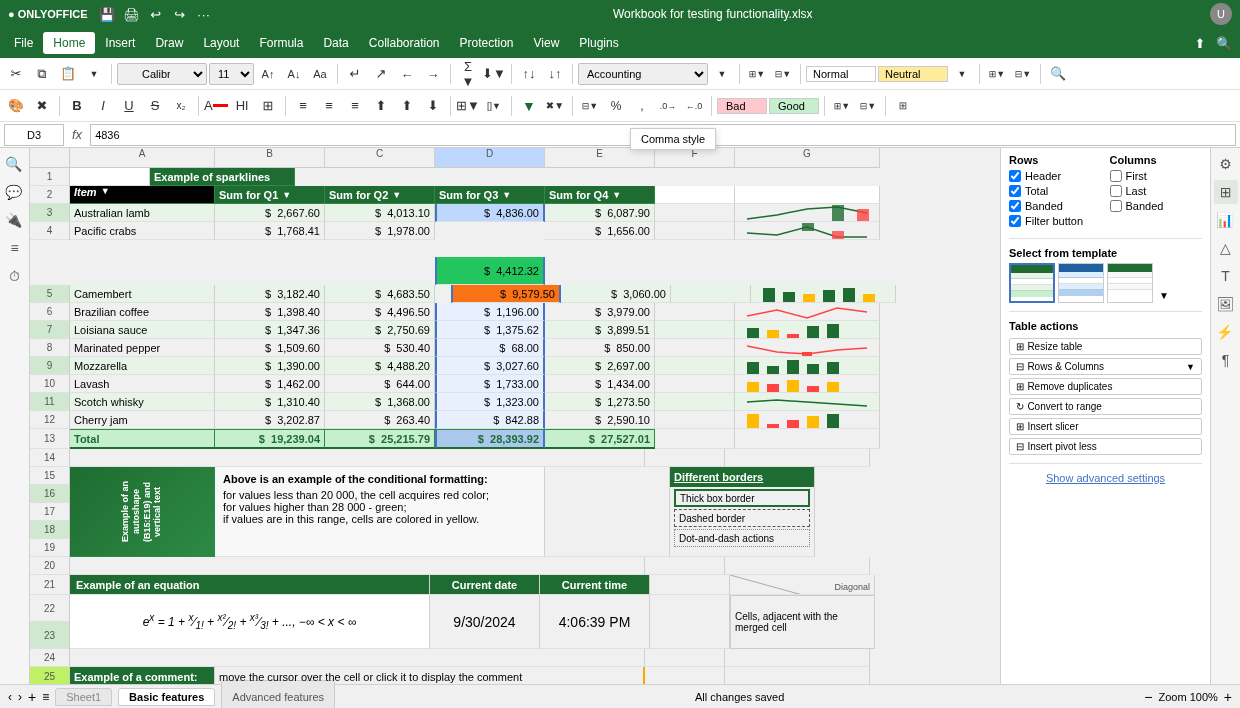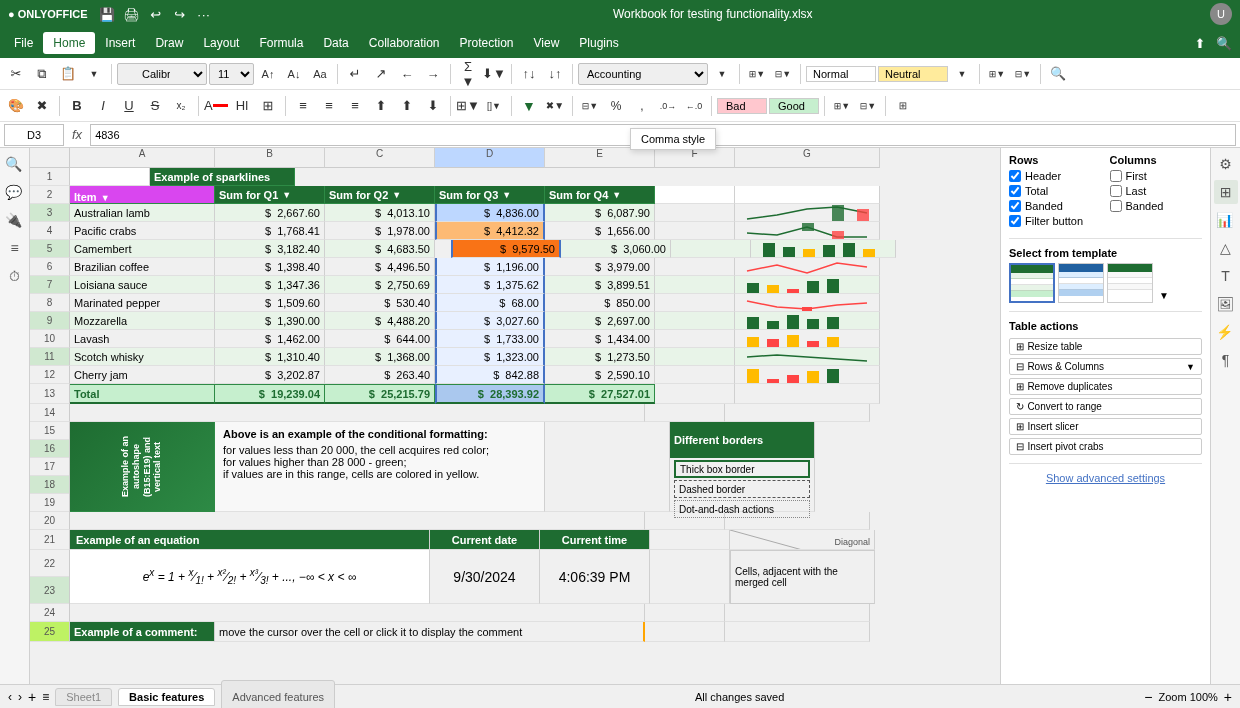--- a/index.html
+++ b/index.html
@@ -200,21 +200,21 @@
     <div style="display:flex;flex-direction:column;">
 
       <div style="display:flex;">
         <div style="width:40px;min-width:40px;height:18px;border-right:1px solid #ccc;border-bottom:1px solid #e0e0e0;display:flex;align-items:center;justify-content:center;font-size:10px;color:#555;background:#f0f0f0;">1</div>
         <div style="width:80px;min-width:80px;height:18px;border-right:1px solid #d0d0d0;border-bottom:1px solid #e0e0e0;background:white;"></div>
         <div style="width:145px;min-width:145px;height:18px;background:#1e6c31;color:white;font-weight:bold;border-bottom:1px solid #2d8a45;border-right:1px solid #2d8a45;padding:0 4px;font-size:11px;display:flex;align-items:center;">Example of sparklines</div>
       </div>
 
       <div style="display:flex;">
         <div style="width:40px;min-width:40px;height:18px;border-right:1px solid #ccc;border-bottom:1px solid #e0e0e0;display:flex;align-items:center;justify-content:center;font-size:10px;color:#555;background:#f0f0f0;">2</div>
-        <div style="width:145px;min-width:145px;height:18px;background:#d946ef;color:white;font-weight:bold;border-bottom:1px solid #2d8a45;border-right:1px solid #2d8a45;padding:0 4px;font-size:11px;display:flex;align-items:flex-end;gap:4px;">Item <span style="font-size:9px;">▼</span></div>
+        <div style="width:145px;min-width:145px;height:18px;background:#000000;color:white;font-weight:bold;border-bottom:1px solid #2d8a45;border-right:1px solid #2d8a45;padding:0 4px;font-size:11px;display:flex;align-items:flex-start;gap:4px;font-style:italic;">Item <span style="font-size:9px;">▼</span></div>
         <div style="width:110px;min-width:110px;height:18px;background:#1e6c31;color:white;font-weight:bold;border-bottom:1px solid #2d8a45;border-right:1px solid #2d8a45;padding:0 4px;font-size:11px;display:flex;align-items:center;gap:4px;">Sum for Q1 <span style="font-size:9px;">▼</span></div>
         <div style="width:110px;min-width:110px;height:18px;background:#1e6c31;color:white;font-weight:bold;border-bottom:1px solid #2d8a45;border-right:1px solid #2d8a45;padding:0 4px;font-size:11px;display:flex;align-items:center;gap:4px;">Sum for Q2 <span style="font-size:9px;">▼</span></div>
         <div style="width:110px;min-width:110px;height:18px;background:#1e6c31;color:white;font-weight:bold;border-bottom:1px solid #2d8a45;border-right:1px solid #2d8a45;padding:0 4px;font-size:11px;display:flex;align-items:center;gap:4px;">Sum for Q3 <span style="font-size:9px;">▼</span></div>
         <div style="width:110px;min-width:110px;height:18px;background:#1e6c31;color:white;font-weight:bold;border-bottom:1px solid #2d8a45;border-right:1px solid #2d8a45;padding:0 4px;font-size:11px;display:flex;align-items:center;gap:4px;">Sum for Q4 <span style="font-size:9px;">▼</span></div>
         <div style="width:80px;min-width:80px;height:18px;border-right:1px solid #d0d0d0;border-bottom:1px solid #e0e0e0;background:white;"></div>
         <div style="width:145px;min-width:145px;height:18px;border-right:1px solid #d0d0d0;border-bottom:1px solid #e0e0e0;background:white;"></div>
       </div>
 
       <div style="display:flex;">
         <div style="width:40px;min-width:40px;height:18px;border-right:1px solid #ccc;border-bottom:1px solid #e0e0e0;display:flex;align-items:center;justify-content:center;font-size:10px;color:#555;background:#d0e8d0;">3</div>
@@ -232,21 +232,21 @@
               <rect x="120" y="4" width="12" height="12" fill="#ff4444" opacity="0.8"></rect>
             </svg>
         </div>
       </div>
 
       <div style="display:flex;">
         <div style="width:40px;min-width:40px;height:18px;border-right:1px solid #ccc;border-bottom:1px solid #e0e0e0;display:flex;align-items:center;justify-content:center;font-size:10px;color:#555;background:#f0f0f0;">4</div>
         <div style="width:145px;height:18px;border-right:1px solid #d0d0d0;border-bottom:1px solid #e0e0e0;padding:0 4px;font-size:11px;display:flex;align-items:center;">Pacific crabs</div>
         <div style="width:110px;height:18px;border-right:1px solid #d0d0d0;border-bottom:1px solid #e0e0e0;padding:0 4px;font-size:11px;display:flex;align-items:center;justify-content:flex-end;">$&nbsp;&nbsp;1,768.41</div>
         <div style="width:110px;height:18px;border-right:1px solid #d0d0d0;border-bottom:1px solid #e0e0e0;padding:0 4px;font-size:11px;display:flex;align-items:center;justify-content:flex-end;">$&nbsp;&nbsp;1,978.00</div>
-        <div style="width:110px;height:18px;border-right:2px solid #4472c4;border-bottom:1px solid #e0e0e0;border-left:2px solid #4472c4;padding:0 4px;font-size:11px;display:flex;align-items:center;justify-content:flex-end;background:#fdba74;">$&nbsp;&nbsp;4,412.32</div>
+        <div style="width:110px;height:28px;border-right:2px solid #4472c4;border-bottom:1px solid #e0e0e0;border-left:2px solid #4472c4;padding:0 4px;font-size:11px;display:flex;align-items:center;justify-content:flex-end;background:#22c55e;margin-top:35px;">$&nbsp;&nbsp;4,412.32</div>
         <div style="width:110px;height:18px;border-right:1px solid #d0d0d0;border-bottom:1px solid #e0e0e0;padding:0 4px;font-size:11px;display:flex;align-items:center;justify-content:flex-end;">$&nbsp;&nbsp;1,656.00</div>
         <div style="width:80px;height:18px;border-right:1px solid #d0d0d0;border-bottom:1px solid #e0e0e0;"></div>
         <div style="width:145px;height:18px;border-right:1px solid #d0d0d0;border-bottom:1px solid #e0e0e0;padding:0 2px;display:flex;align-items:center;">
           <svg width="140" height="16">
               <polyline points="10,10 40,12 70,4 100,14 130,14" fill="none" stroke="#1e6c31" stroke-width="1.5"></polyline>
               <rect x="65" y="0" width="12" height="8" fill="#1e6c31" opacity="0.8"></rect>
               <rect x="95" y="8" width="12" height="8" fill="#ff4444" opacity="0.8"></rect>
             </svg>
         </div>
       </div>
@@ -426,21 +426,21 @@
 
         <div style="width:330px;height:90px;border-right:1px solid #d0d0d0;border-bottom:1px solid #e0e0e0;padding:6px 8px;font-size:11px;background:#f8f8f8;">
           <div style="font-weight:bold;margin-bottom:4px;">Above is an example of the conditional formatting:</div>
           <div>for values less than 20 000, the cell acquires red color;</div>
           <div>for values higher than 28 000 - green;</div>
           <div>if values are in this range, cells are colored in yellow.</div>
         </div>
         <div style="width:125px;height:90px;border-right:1px solid #d0d0d0;border-bottom:1px solid #e0e0e0;"></div>
 
         <div style="width:145px;height:90px;border-right:1px solid #d0d0d0;border-bottom:1px solid #e0e0e0;">
-          <div style="height:36px;background:#1e6c31;color:white;font-weight:bold;font-size:11px;display:flex;align-items:center;padding:0 4px;">Different borders</div>
+          <div style="height:20px;background:#1e6c31;color:white;font-weight:bold;font-size:11px;display:flex;align-items:center;padding:0 4px;text-decoration:underline;">Different borders</div>
           <div style="height:18px;border:2px solid #1e6c31;margin:2px 4px;display:flex;align-items:center;padding:0 4px;font-size:10px;">Thick box border</div>
           <div style="height:18px;border:1px dashed #555;margin:2px 4px;display:flex;align-items:center;padding:0 4px;font-size:10px;">Dashed border</div>
           <div style="height:18px;border:1px dotted #888;margin:2px 4px;display:flex;align-items:center;padding:0 4px;font-size:10px;">Dot-and-dash actions</div>
         </div>
       </div>
 
       <div style="display:flex;">
         <div style="width:40px;min-width:40px;height:18px;border-right:1px solid #ccc;border-bottom:1px solid #e0e0e0;display:flex;align-items:center;justify-content:center;font-size:10px;color:#555;background:#f0f0f0;">20</div>
         <div style="width:575px;height:18px;border-right:1px solid #d0d0d0;border-bottom:1px solid #e0e0e0;"></div>
         <div style="width:80px;height:18px;border-right:1px solid #d0d0d0;border-bottom:1px solid #e0e0e0;"></div>
@@ -589,21 +589,21 @@
     <button class="rp-btn">
       <span>↻</span>
       <span>Convert to range</span>
     </button>
     <button class="rp-btn">
       <span>⊞</span>
       <span>Insert slicer</span>
     </button>
     <button class="rp-btn">
       <span>⊟</span>
-      <span>Insert pivot crabs</span>
+      <span>Insert pivot less</span>
     </button>
 
     <div style="height:1px;background:#e0e0e0;margin:8px 0;"></div>
 
     <div style="text-align:center;color:#4472c4;cursor:pointer;font-size:11px;text-decoration:underline;">Show advanced settings</div>
   </div>
 
   <div style="width:30px;background:#f5f5f5;border-left:1px solid #d0d0d0;display:flex;flex-direction:column;align-items:center;padding-top:4px;gap:4px;">
     <div class="side-icon">⚙</div>
     <div class="side-icon" style="background:#e0e8e0;">⊞</div>

